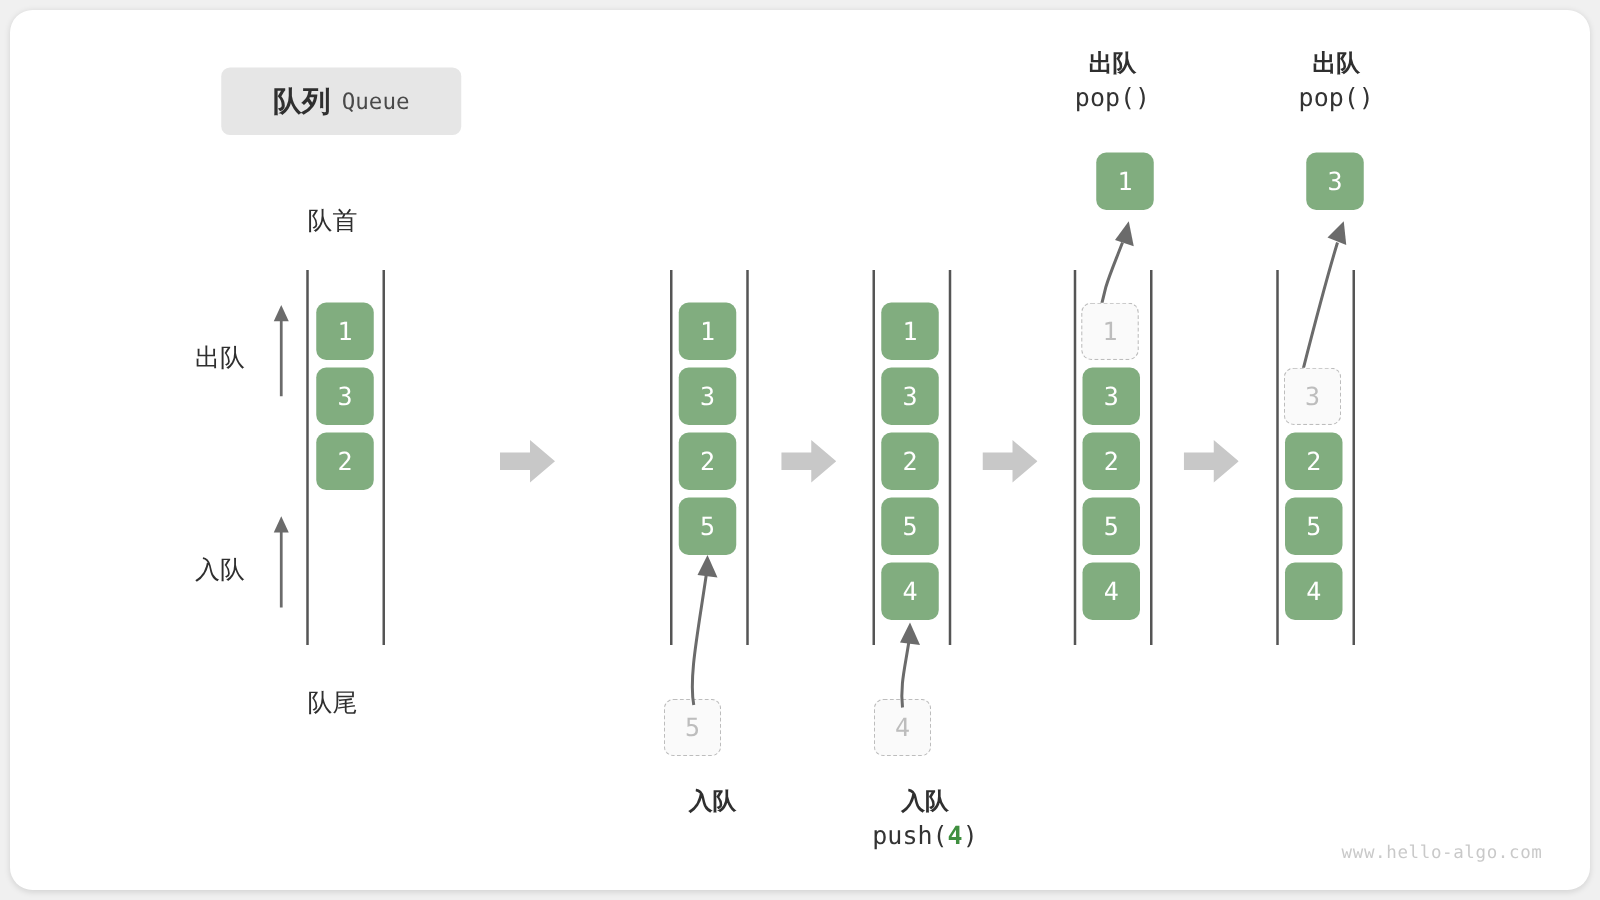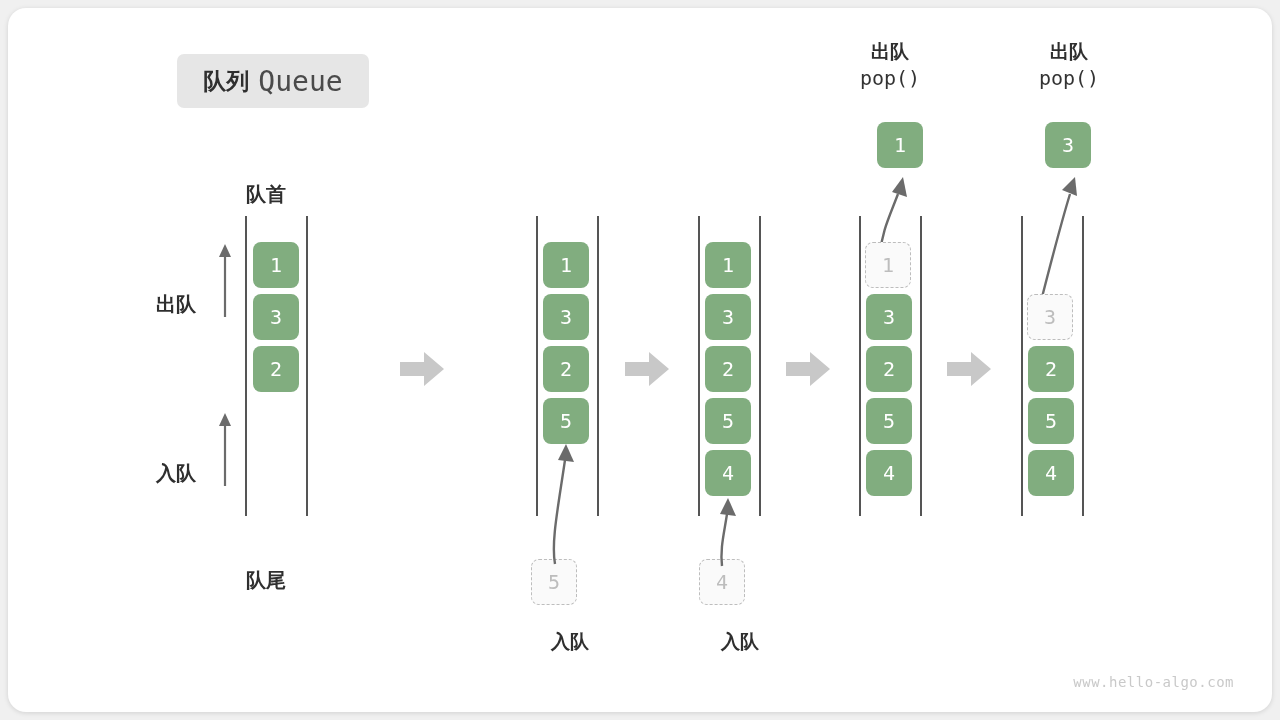--- a/index.html
+++ b/index.html
@@ -27,31 +27,30 @@
     border-radius:7px;
     display:flex;align-items:center;justify-content:center;
     gap:9px;
     box-sizing:border-box;
   }
   #title-badge .cn{
     font-size:23px;font-weight:bold;color:#2f2f2f;
     font-family:"DejaVu Sans","Liberation Sans",sans-serif;
   }
   #title-badge .en{
-    font-size:28px;color:#4a4a4a;
+    font-size:18px;color:#4a4a4a;
     font-family:"DejaVu Sans Mono","Liberation Mono",monospace;
   }
 
   
   .cnlabel{
     position:absolute;
-    font-size:20px;font-weight:bold;color:#2f2f2f;
+    font-size:20px;font-weight:normal;color:#2f2f2f;
     font-family:"DejaVu Sans","Liberation Sans",sans-serif;
     white-space:nowrap;
-    margin-top:18px;
   }
   .oplabel{
     position:absolute;
     text-align:center;
     white-space:nowrap;
   }
   .oplabel .l1{
     display:block;
     font-size:19px;font-weight:bold;color:#2f2f2f;
     font-family:"DejaVu Sans","Liberation Sans",sans-serif;
@@ -179,20 +178,21 @@
 
   <div class="box ghost" style="left:691px;top:551px;">4</div>
 
   <svg class="curve" style="left:686px;top:484px;" width="70" height="78" viewBox="0 0 70 78">
     <path d="M 28 74 C 26 56 30 42 33 22" stroke="#6b6b6b" stroke-width="2.4" fill="none"></path>
     <polygon points="34,6 26,22 42,24" fill="#6b6b6b"></polygon>
   </svg>
 
   <div class="oplabel" style="left:634px;top:620px;width:196px;">
     <span class="l1">入队</span>
+    <span class="l2"><span>push(</span><span class="num">4</span><span>)</span></span>
   </div>
 
   <svg class="steparrow" style="left:778px;top:341px;" viewBox="0 0 44 40">
     <polygon points="0,13 24,13 24,3 44,20 24,37 24,27 0,27" fill="#c8c8c8"></polygon>
   </svg>
 
   <div class="oplabel" style="left:793px;top:30px;width:178px;">
     <span class="l1">出队</span>
     <span class="l2">pop()</span>
   </div>

